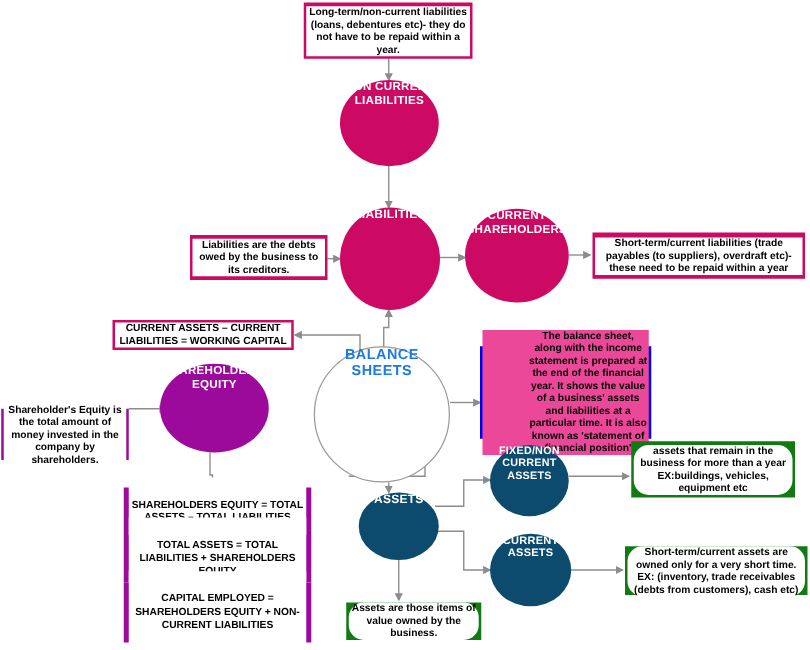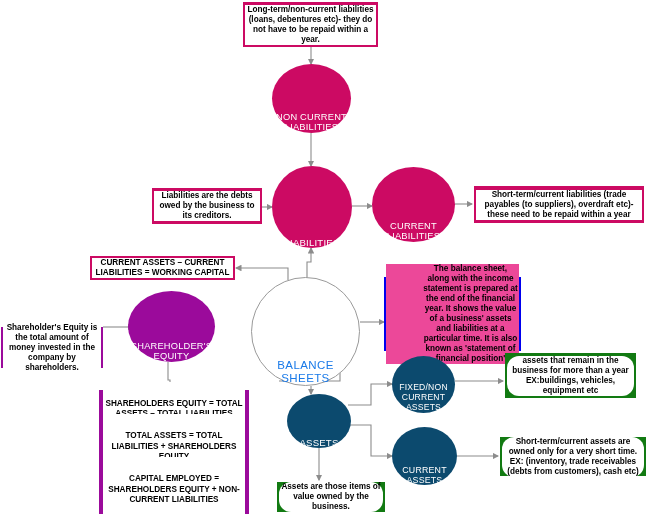--- a/index.html
+++ b/index.html
@@ -8,22 +8,22 @@
     background:#ffffff;
     font-family:"Liberation Sans","DejaVu Sans",sans-serif;
     overflow:hidden;position:relative;
   }
   #stage{position:absolute;inset:0;width:648px;height:520px;}
   svg.wires{position:absolute;left:0;top:0;width:648px;height:520px;}
 
   
   .node{
     position:absolute;border-radius:50%;
-    display:flex;align-items:flex-end;justify-content:center;
-    text-align:center;font-weight:normal;color:#ffffff;
+    display:flex;align-items:flex-start;justify-content:center;
+    text-align:center;font-weight:bold;color:#ffffff;
     line-height:1.15;letter-spacing:.2px;
     box-sizing:border-box;
   }
   .node.pink{background:#cc0a63;}
   .node.green{background:#0c4a6e;}
   .node.purple{background:#9b0a9b;}
   .node.center{
     background:#ffffff;border:1px solid #9a9a9a;
     color:#1a7ae8;font-size:11.5px;letter-spacing:.4px;
   }
@@ -119,21 +119,21 @@
 
   <div class="note pink" style="left:152px;top:188px;width:110px;height:36px;">
     <span>Liabilities are the debts owed by the business to its creditors.</span>
   </div>
 
   <div class="node pink" style="left:272px;top:166px;width:80px;height:82px;font-size:9.6px;">
     <div>LIABILITIES</div>
   </div>
 
   <div class="node pink" style="left:372px;top:167px;width:83px;height:75px;font-size:9.3px;">
-    <div>CURRENT LIABILITIES</div>
+    <div>CURRENT SHAREHOLDERS</div>
   </div>
 
   <div class="note pink" style="left:474px;top:186px;width:170px;height:37px;">
     <span>Short-term/current liabilities (trade payables (to suppliers), overdraft etc)- these need to be repaid within a year</span>
   </div>
 
   <div class="note pink" style="left:90px;top:256px;width:145px;height:24px;">
     <span>CURRENT ASSETS – CURRENT LIABILITIES = WORKING CAPITAL</span>
   </div>
 

